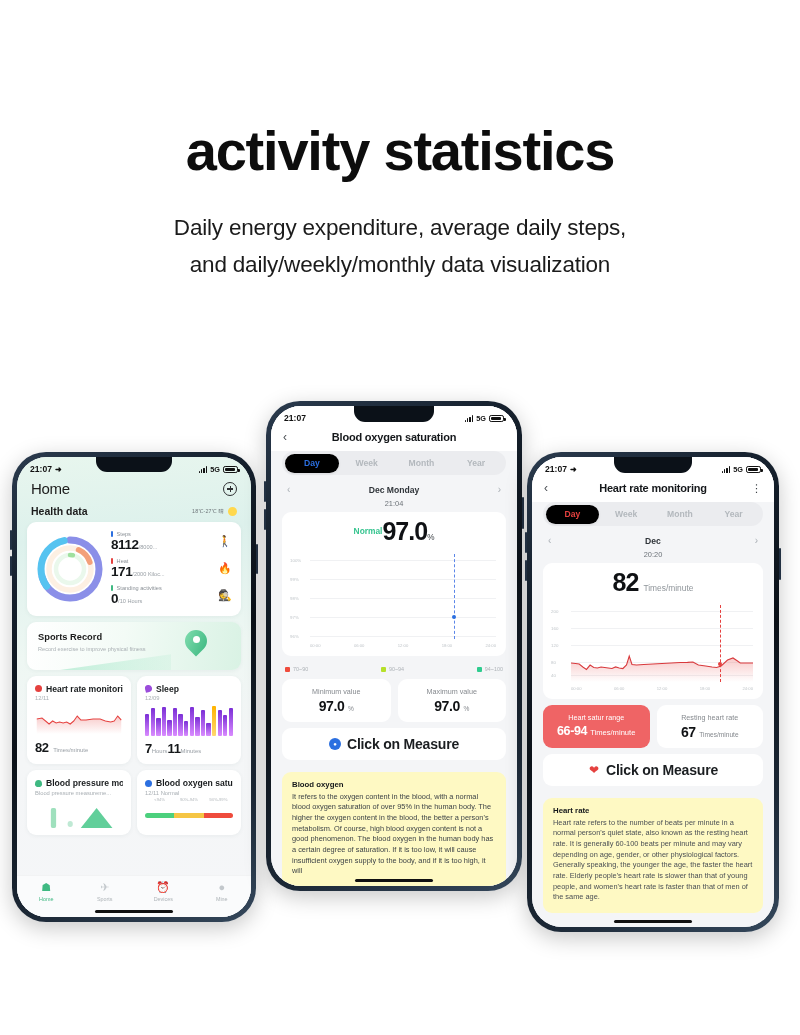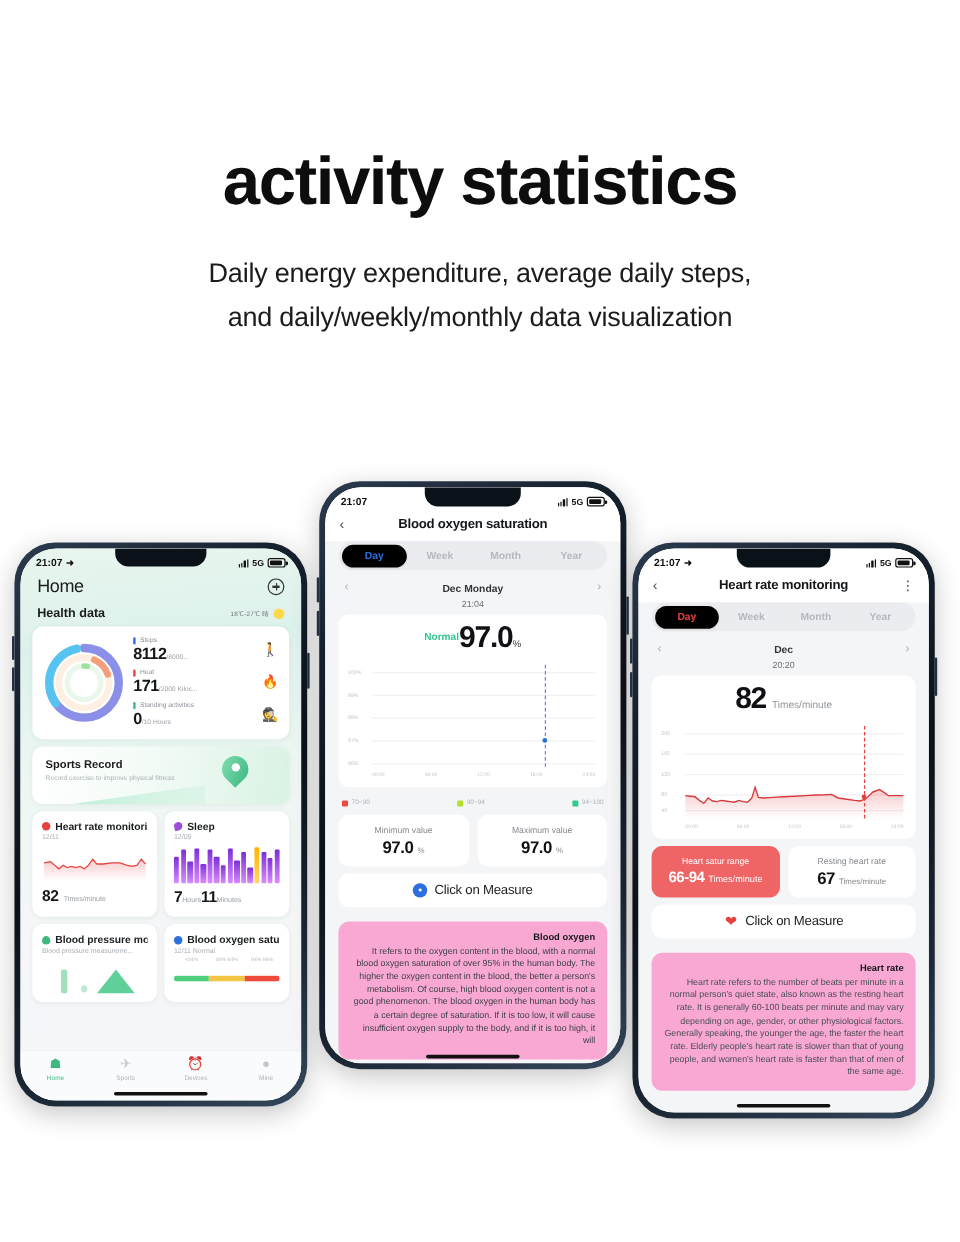--- a/index.html
+++ b/index.html
@@ -41,21 +41,21 @@
 
   
   .notch {
     position:absolute; left:50%; transform:translateX(-50%); top:0;
     background:#0b1118; border-bottom-left-radius:11px; border-bottom-right-radius:11px;
     z-index: 40;
   }
 
   
   .statusbar {
-    position:relative; display:flex; align-items:center; justify-content:space-between;
+    position:relative; display:flex; align-items:flex-end; justify-content:space-between;
     padding: 7px 13px 2px 13px; font-size:8.6px; font-weight:700; color:#111;gap:36px;
   }
   .sb-left { display:flex; align-items:center; gap:3px; }
   .sb-right { display:flex; align-items:center; gap:3px; }
   .sig { display:inline-flex; align-items:flex-end; gap:1px; height:7px;}
   .sig i { display:block; width:1.4px; background:#111; border-radius:.5px;}
   .sig i:nth-child(1){height:2.5px}.sig i:nth-child(2){height:4px}
   .sig i:nth-child(3){height:5.5px}.sig i:nth-child(4){height:7px}
   .net { font-size:7.3px; font-weight:700; letter-spacing:0; }
   .batt { width:15px;height:7.5px;border:1px solid #111;border-radius:2.2px;position:relative;padding:1px;}
@@ -181,23 +181,23 @@
   .pcard .v small { font-size:6.6px;font-weight:400;color:#85898e;letter-spacing:0;}
   .pcard.red { background:#ef6465; }
   .pcard.red .l { color:#fff; }
   .pcard.red .v { color:#fff; font-size:12.5px; }
   .pcard.red .v small { color:#fff;font-size:7.6px; }
 
   .measure { background:#fff;border-radius:9px;margin:0 11px 6px;padding:8px 0;
     display:flex;align-items:center;justify-content:center;gap:6px; }
   .measure .mi { width:12px;height:12px;border-radius:50%;background:#2b6fe0;display:flex;align-items:center;justify-content:center;color:#fff;font-size:6px;}
   .measure .mi.red { background:transparent;color:#e5413f;font-size:12px;border-radius:0; }
-  .measure .mt { font-size:11px;font-weight:400;color:#1b1e21;letter-spacing:-.2px; }
-
-  .infocard { background:#f9a8d4;border-radius:9px;margin:12px 11px;padding:8px 10px 10px;text-align:right; }
+  .measure .mt { font-size:14px;font-weight:700;color:#1b1e21;letter-spacing:-.2px; }
+
+  .infocard { background:#fef9c3;border-radius:9px;margin:12px 11px;padding:8px 10px 10px; }
   .infocard h4 { font-size:7.8px;font-weight:700;color:#15181b;margin-bottom:3px; }
   .infocard p { font-size:7.4px;line-height:1.44;color:#3d4347; }
   .infocard.sp p { color:#4a4f54; }
 </style>
 </head>
 <body>
 
 <div class="page">
 
   <div class="headline-wrap">

